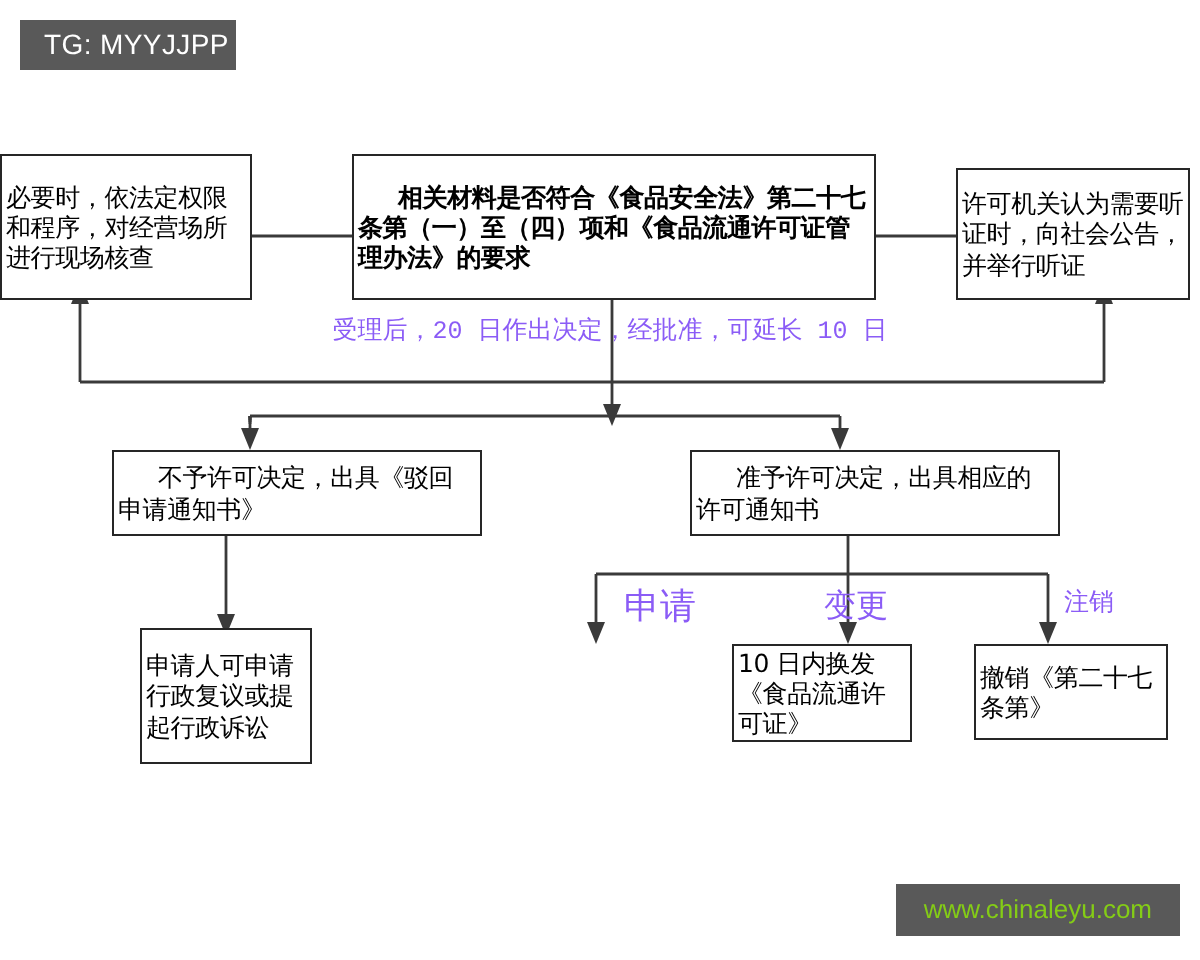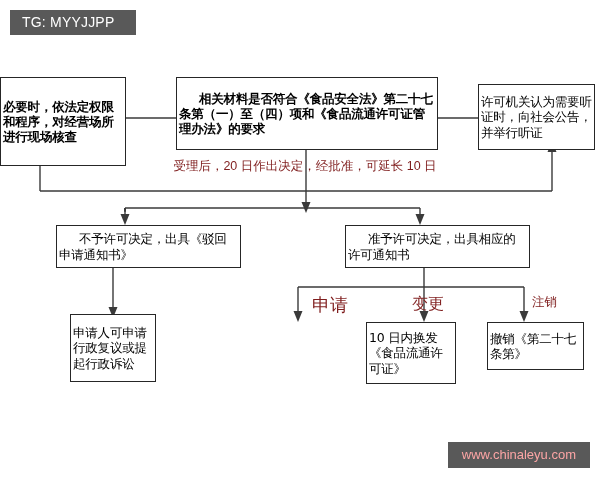--- a/index.html
+++ b/index.html
@@ -19,31 +19,31 @@
     overflow: hidden;
   }
   .tag-badge {
     position: absolute;
     left: 10px;
     top: 10px;
     background: #595959;
     color: #ffffff;
     font-size: 14px;
     font-family: "Liberation Sans", sans-serif;
-    padding: 5px 22px 6px 12px;
+    padding: 5px 4px 6px 12px;
     letter-spacing: 0.2px;
     line-height: 1;
     white-space: nowrap;
   }
   .watermark {
     position: absolute;
     right: 10px;
     bottom: 12px;
     background: #595959;
-    color: #fca5a5;
+    color: #84cc16;
     font-size: 13px;
     font-family: "Liberation Sans", sans-serif;
     padding: 6px 14px 7px 14px;
     line-height: 1;
     white-space: nowrap;
   }
   .node {
     position: absolute;
     box-sizing: border-box;
     border: 1px solid #262626;
@@ -59,22 +59,22 @@
     display: block;
     width: 100%;
     padding: 0 2px;
     line-height: 1.22;
     letter-spacing: -0.2px;
     word-break: break-all;
   }
   .node.indent .txt { text-indent: 1.6em; }
   .edge-label {
     position: absolute;
-    color: #7f1d1d;
-    font-family: Liberation Sans, sans-serif;
+    color: #8b5cf6;
+    font-family: Liberation Mono, monospace;
     white-space: nowrap;
     line-height: 1;
   }
   svg.wires {
     position: absolute;
     left: 0;
     top: 0;
     width: 600px;
     height: 480px;
     pointer-events: none;
@@ -127,21 +127,21 @@
     <line x1="424" y1="268" x2="424" y2="287"></line>
     <line x1="298" y1="287" x2="524" y2="287"></line>
     <line x1="298" y1="287" x2="298" y2="311"></line>
     <polygon points="298,322 293.5,311 302.5,311"></polygon>
     <line x1="424" y1="287" x2="424" y2="311"></line>
     <polygon points="424,322 419.5,311 428.5,311"></polygon>
     <line x1="524" y1="287" x2="524" y2="311"></line>
     <polygon points="524,322 519.5,311 528.5,311"></polygon>
   </svg>
 
-  <div class="node" style="left:0px; top:77px; width:126px; height:89px; font-size:12.5px;font-weight:bold;">
+  <div class="node" style="left:0px; top:77px; width:126px; height:73px; font-size:12.5px;">
     <span class="txt">必要时，依法定权限和程序，对经营场所进行现场核查</span>
   </div>
 
   <div class="node indent" style="left:176px; top:77px; width:262px; height:73px; font-size:12.5px;font-weight:bold;">
     <span class="txt">相关材料是否符合《食品安全法》第二十七条第（一）至（四）项和《食品流通许可证管理办法》的要求</span>
   </div>
 
   <div class="node" style="left:478px; top:84px; width:117px; height:66px; font-size:12.5px;">
     <span class="txt">许可机关认为需要听证时，向社会公告，并举行听证</span>
   </div>
@@ -160,21 +160,21 @@
     <span class="txt">申请人可申请行政复议或提起行政诉讼</span>
   </div>
 
   <div class="edge-label" style="left:312px; top:296px; font-size:18px;">申请</div>
 
   <div class="edge-label" style="left:412px; top:296px; font-size:16px;">变更</div>
 
   <div class="edge-label" style="left:532px; top:296px; font-size:12.5px;">注销</div>
 
 
-  <div class="node" style="left:366px; top:322px; width:90px; height:62px; font-size:12.5px;">
+  <div class="node" style="left:366px; top:322px; width:90px; height:49px; font-size:12.5px;">
     <span class="txt">10 日内换发《食品流通许可证》</span>
   </div>
 
   <div class="node" style="left:487px; top:322px; width:97px; height:48px; font-size:12.5px;">
     <span class="txt">撤销《第二十七条第》</span>
   </div>
 
   <div class="watermark">www.chinaleyu.com</div>
 
 </div>

